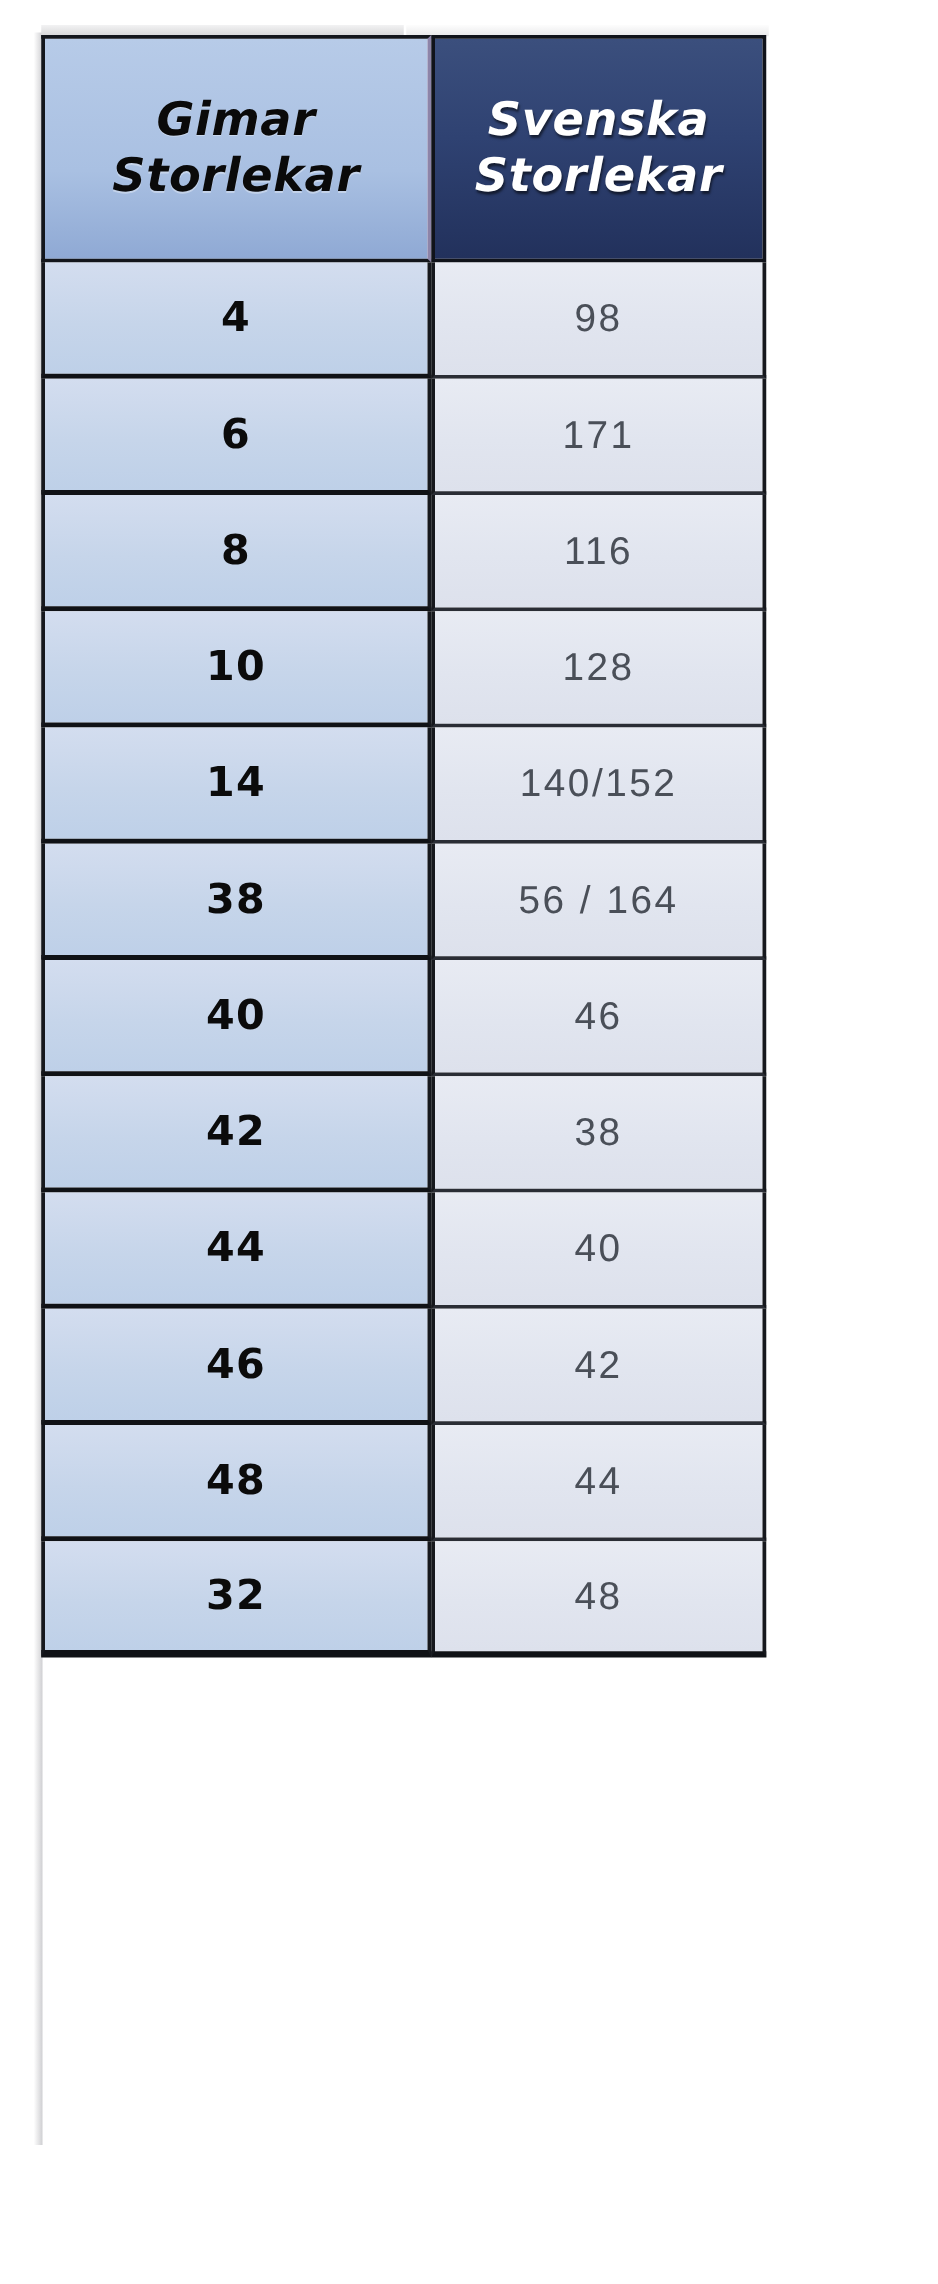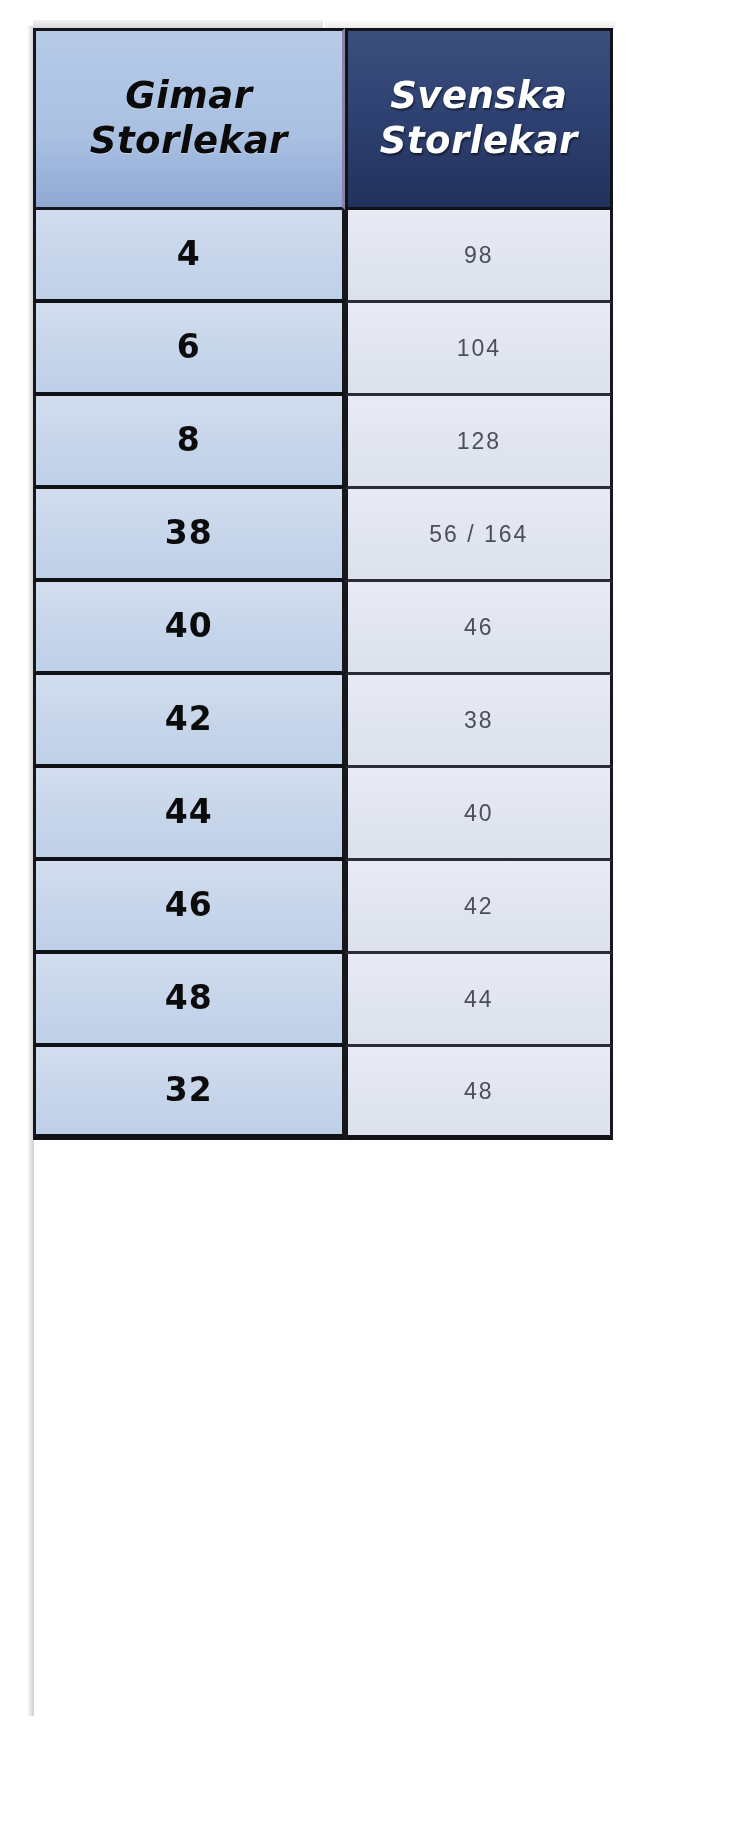--- a/index.html
+++ b/index.html
@@ -85,21 +85,21 @@
   }
   .hdr-right .l2 { display:block; margin-top:6px; }
 
   .body-right {
     background:linear-gradient(180deg,#e8ebf3 0%, #e1e5ef 55%, #dde1ec 100%);
     border-left:3px solid #16181d;
     border-right:3px solid #16181d;
     border-bottom:3px solid #2a2d35;
     height:93px;
     color:#4a4f58;
-    font-size:23px;
+    font-size:31px;
     font-weight:400;
     font-family:"Liberation Sans", sans-serif;
     letter-spacing:2px;
   }
   tr:last-child .body-right { border-bottom:5px solid #101216; }
 
   
   #top-strip {
     position:absolute;
     left:325px; top:20px;
@@ -142,25 +142,33 @@
         </th>
       </tr>
     </thead>
     <tbody id="table-body">
         <tr>
           <td class="cell col-left body-left">4</td>
           <td class="cell col-right body-right">98</td>
         </tr>
         <tr>
           <td class="cell col-left body-left">6</td>
-          <td class="cell col-right body-right">104</td>
+          <td class="cell col-right body-right">171</td>
         </tr>
         <tr>
           <td class="cell col-left body-left">8</td>
+          <td class="cell col-right body-right">116</td>
+        </tr>
+        <tr>
+          <td class="cell col-left body-left">10</td>
           <td class="cell col-right body-right">128</td>
+        </tr>
+        <tr>
+          <td class="cell col-left body-left">14</td>
+          <td class="cell col-right body-right">140/152</td>
         </tr>
         <tr>
           <td class="cell col-left body-left">38</td>
           <td class="cell col-right body-right">56 / 164</td>
         </tr>
         <tr>
           <td class="cell col-left body-left">40</td>
           <td class="cell col-right body-right">46</td>
         </tr>
         <tr>

